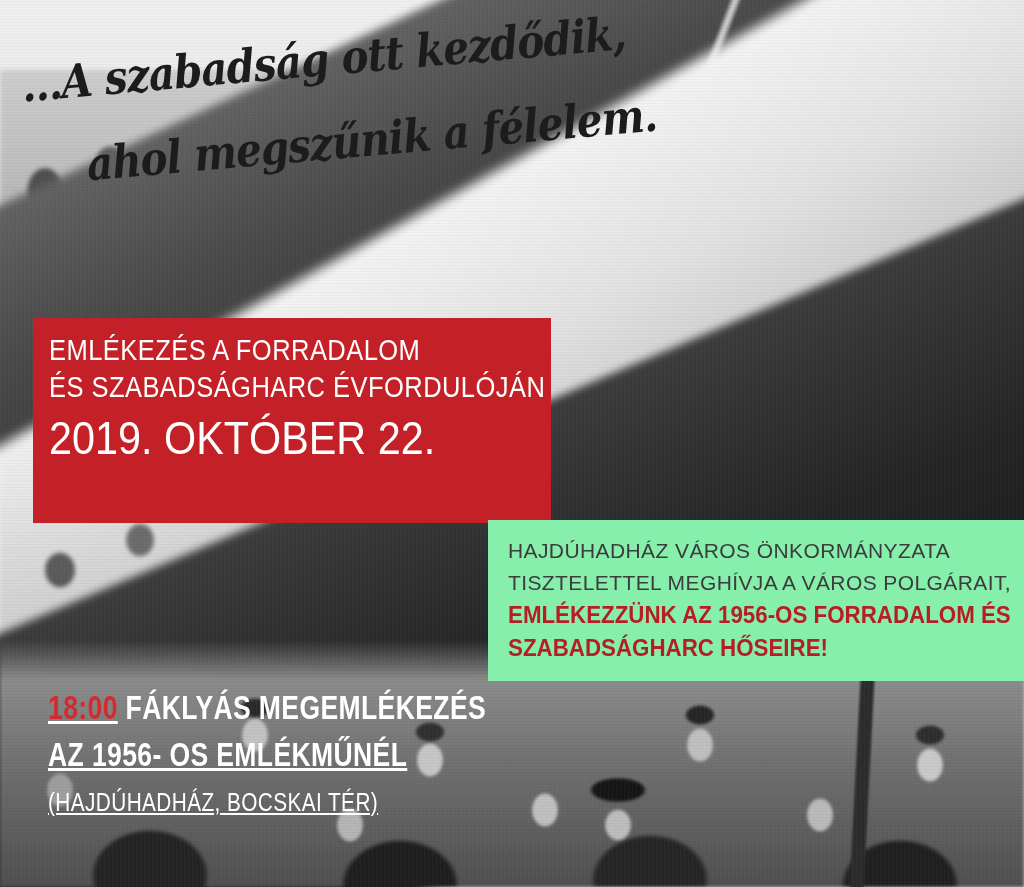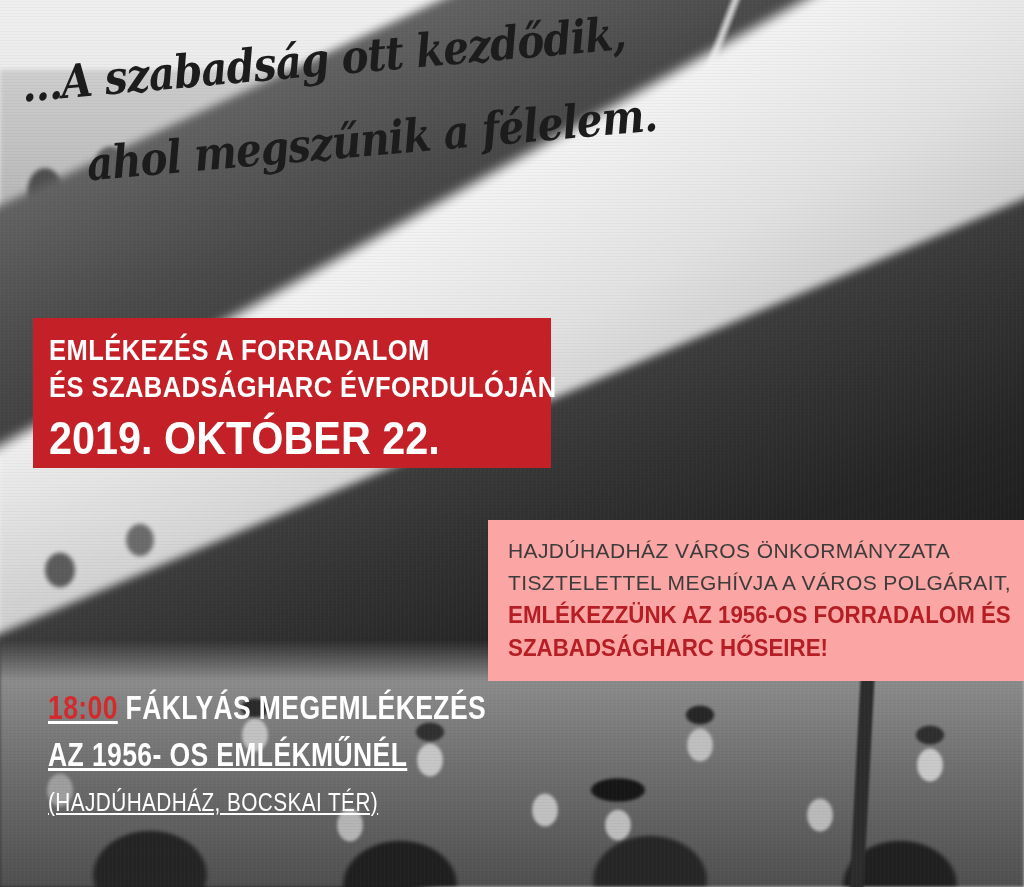--- a/index.html
+++ b/index.html
@@ -88,27 +88,27 @@
   .grain{inset:0;z-index:9;pointer-events:none;
     background:
      repeating-linear-gradient(0deg,rgba(0,0,0,.03) 0 1px,rgba(0,0,0,0) 1px 3px),
      repeating-linear-gradient(90deg,rgba(255,255,255,.025) 0 1px,rgba(0,0,0,0) 1px 4px);}
   
   .quote{left:18px;top:44px;z-index:11;transform:rotate(-5deg);transform-origin:0 0;
     font-family:"DejaVu Serif",serif;font-style:italic;font-weight:700;color:#1c1c1c;
     font-size:46px;letter-spacing:-1px;}
   .quote .q1,.quote .q2{position:relative;white-space:nowrap;transform:scaleX(.88);transform-origin:0 50%;line-height:84px;}
   .quote .q2{margin-left:58px;}
-  .banner{left:33px;top:318px;width:518px;height:150px;z-index:12;background:#c32127;
-    color:#ffffff;font-weight:700;}
+  .banner{left:33px;top:318px;width:518px;height:205px;z-index:12;background:#c32127;
+    color:#ffffff;font-weight:400;}
   .banner .l{position:relative;white-space:nowrap;transform:scaleX(.88);transform-origin:0 50%;
     font-size:29px;line-height:37px;letter-spacing:.5px;}
   .banner .inner{position:absolute;left:16px;top:14px;}
   .banner .date{font-size:47px;line-height:58px;margin-top:3px;letter-spacing:0;}
-  .invite{left:488px;top:520px;width:536px;height:161px;z-index:12;background:#fca5a5;}
+  .invite{left:488px;top:520px;width:536px;height:161px;z-index:12;background:#86efac;}
   .invite .inner{position:absolute;left:20px;top:15px;}
   .invite .g{position:relative;white-space:nowrap;color:#3c3c3c;font-size:21px;line-height:32px;letter-spacing:.4px;}
   .invite .r{position:relative;white-space:nowrap;color:#b51f24;font-weight:700;font-size:23.5px;line-height:33px;
     transform:scaleX(.95);transform-origin:0 50%;}
   .event{left:48px;top:684px;z-index:12;color:#ffffff;font-weight:700;text-decoration:underline;}
   .event .l1,.event .l2{position:relative;white-space:nowrap;font-size:34px;line-height:47px;
     transform:scaleX(.78);transform-origin:0 50%;letter-spacing:.5px;}
   .event .time{position:relative;display:inline;color:#d42a2e;margin-right:10px;}
   .event .loc{position:relative;white-space:nowrap;font-weight:400;font-size:26px;line-height:40px;margin-top:4px;
     transform:scaleX(.8);transform-origin:0 50%;letter-spacing:.5px;}

